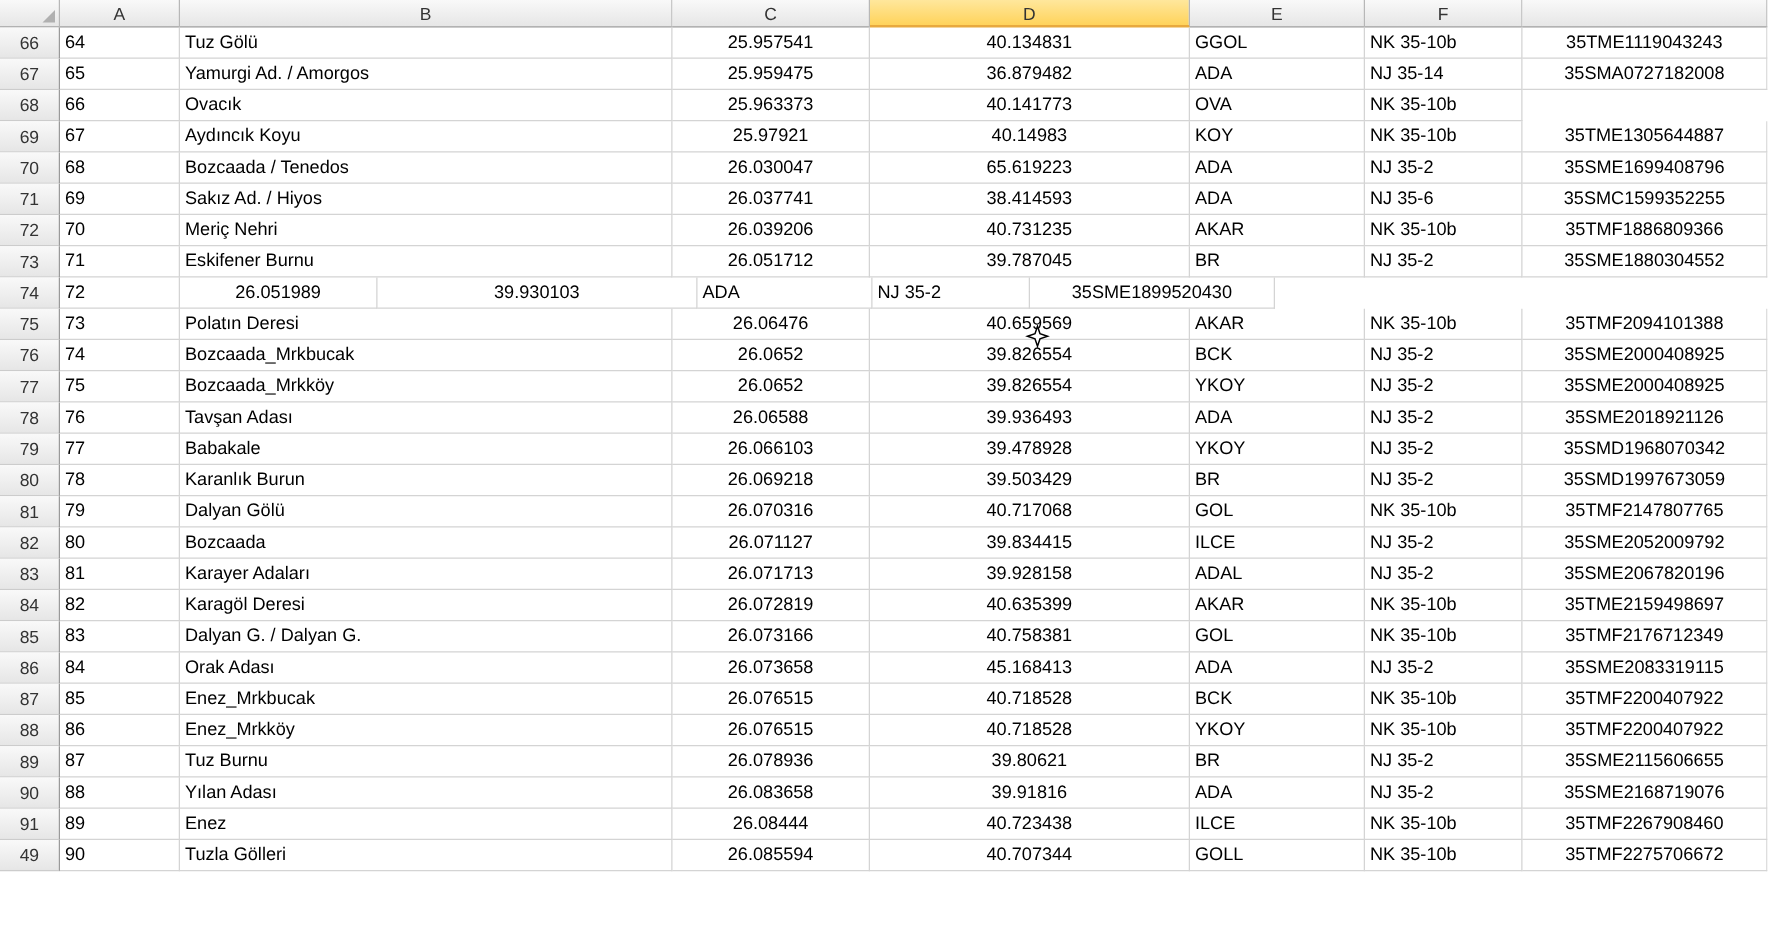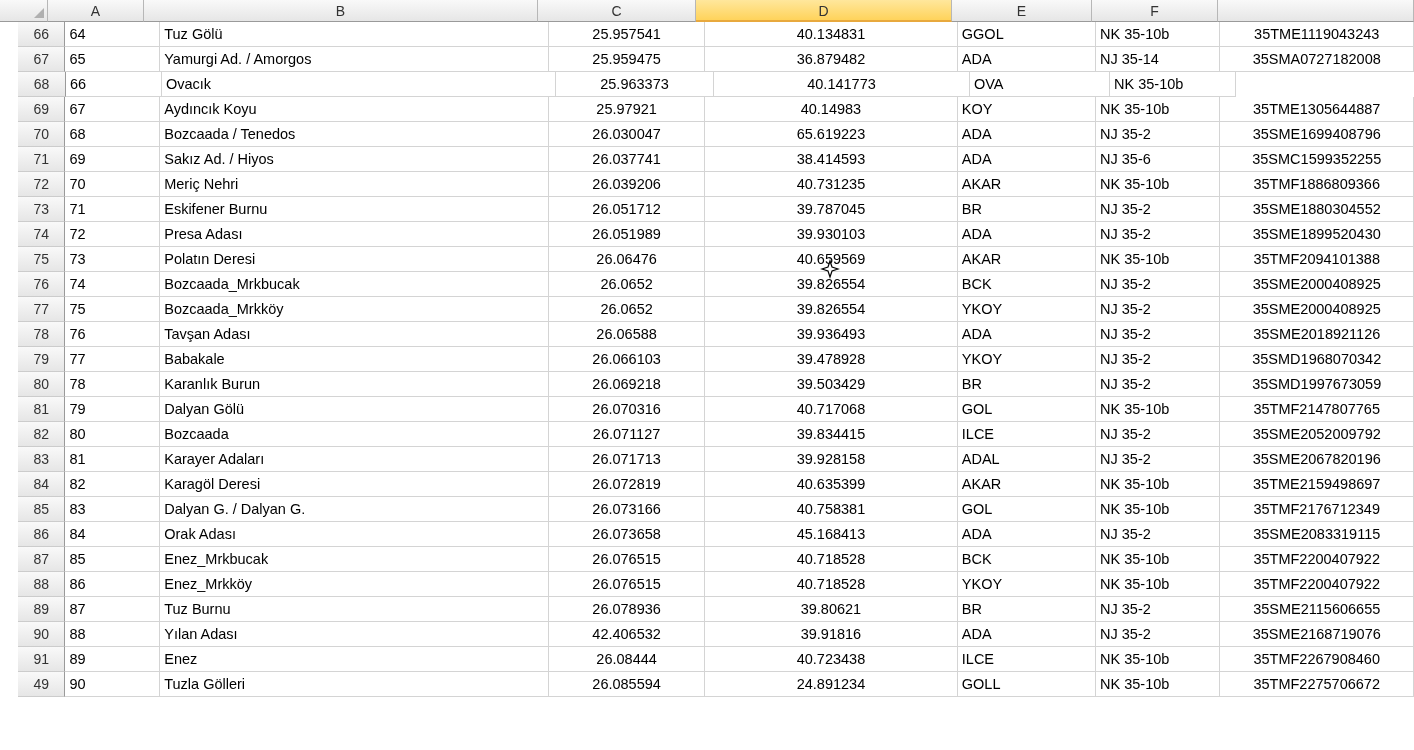--- a/index.html
+++ b/index.html
@@ -56,21 +56,21 @@
   .col-G { width: 196px; text-align: center; }
   .col-header.col-A, .col-header.col-B, .col-header.col-C, .col-header.col-D, .col-header.col-E, .col-header.col-F, .col-header.col-G { text-align: center; }
   .cursor {
     position: absolute;
     left: 820px;
     top: 259px;
     width: 20px; height: 20px;
     pointer-events: none;
   }
   .cursor svg { width: 20px; height: 20px; }
-  .rows { position: relative; padding-left: 18px; }
+  .rows { position: relative; }
 </style>
 </head>
 <body>
 
 <div class="sheet">
   <div class="header-row">
     <div class="corner"></div>
     <div id="colheaders" style="display: contents;"></div>
   <div class="col-header col-A">A</div>
       <div class="col-header col-B">B</div>
@@ -156,21 +156,20 @@
         <div class="cell col-B">Eskifener Burnu</div>
         <div class="cell col-C">26.051712</div>
         <div class="cell col-D">39.787045</div>
         <div class="cell col-E">BR</div>
         <div class="cell col-F">NJ 35-2</div>
         <div class="cell col-G">35SME1880304552</div>
       </div>
       <div class="data-row">
         <div class="row-header">74</div>
         <div class="cell col-A">72</div>
-        <div class="cell col-B">Presa Adası</div>
         <div class="cell col-C">26.051989</div>
         <div class="cell col-D">39.930103</div>
         <div class="cell col-E">ADA</div>
         <div class="cell col-F">NJ 35-2</div>
         <div class="cell col-G">35SME1899520430</div>
       </div>
       <div class="data-row">
         <div class="row-header">75</div>
         <div class="cell col-A">73</div>
         <div class="cell col-B">Polatın Deresi</div>
@@ -317,42 +316,42 @@
         <div class="cell col-C">26.078936</div>
         <div class="cell col-D">39.80621</div>
         <div class="cell col-E">BR</div>
         <div class="cell col-F">NJ 35-2</div>
         <div class="cell col-G">35SME2115606655</div>
       </div>
       <div class="data-row">
         <div class="row-header">90</div>
         <div class="cell col-A">88</div>
         <div class="cell col-B">Yılan Adası</div>
-        <div class="cell col-C">42.406532</div>
+        <div class="cell col-C">26.083658</div>
         <div class="cell col-D">39.91816</div>
         <div class="cell col-E">ADA</div>
         <div class="cell col-F">NJ 35-2</div>
         <div class="cell col-G">35SME2168719076</div>
       </div>
       <div class="data-row">
         <div class="row-header">91</div>
         <div class="cell col-A">89</div>
         <div class="cell col-B">Enez</div>
         <div class="cell col-C">26.08444</div>
         <div class="cell col-D">40.723438</div>
         <div class="cell col-E">ILCE</div>
         <div class="cell col-F">NK 35-10b</div>
         <div class="cell col-G">35TMF2267908460</div>
       </div>
       <div class="data-row">
         <div class="row-header">49</div>
         <div class="cell col-A">90</div>
         <div class="cell col-B">Tuzla Gölleri</div>
         <div class="cell col-C">26.085594</div>
-        <div class="cell col-D">24.891234</div>
+        <div class="cell col-D">40.707344</div>
         <div class="cell col-E">GOLL</div>
         <div class="cell col-F">NK 35-10b</div>
         <div class="cell col-G">35TMF2275706672</div>
       </div>
     </div>
 </div>
 
 <div class="cursor">
   <svg viewBox="0 0 20 20">
     <path d="M10 2 L12 8 L18 10 L12 12 L10 18 L8 12 L2 10 L8 8 Z" fill="white" stroke="black" stroke-width="1.2"></path>

